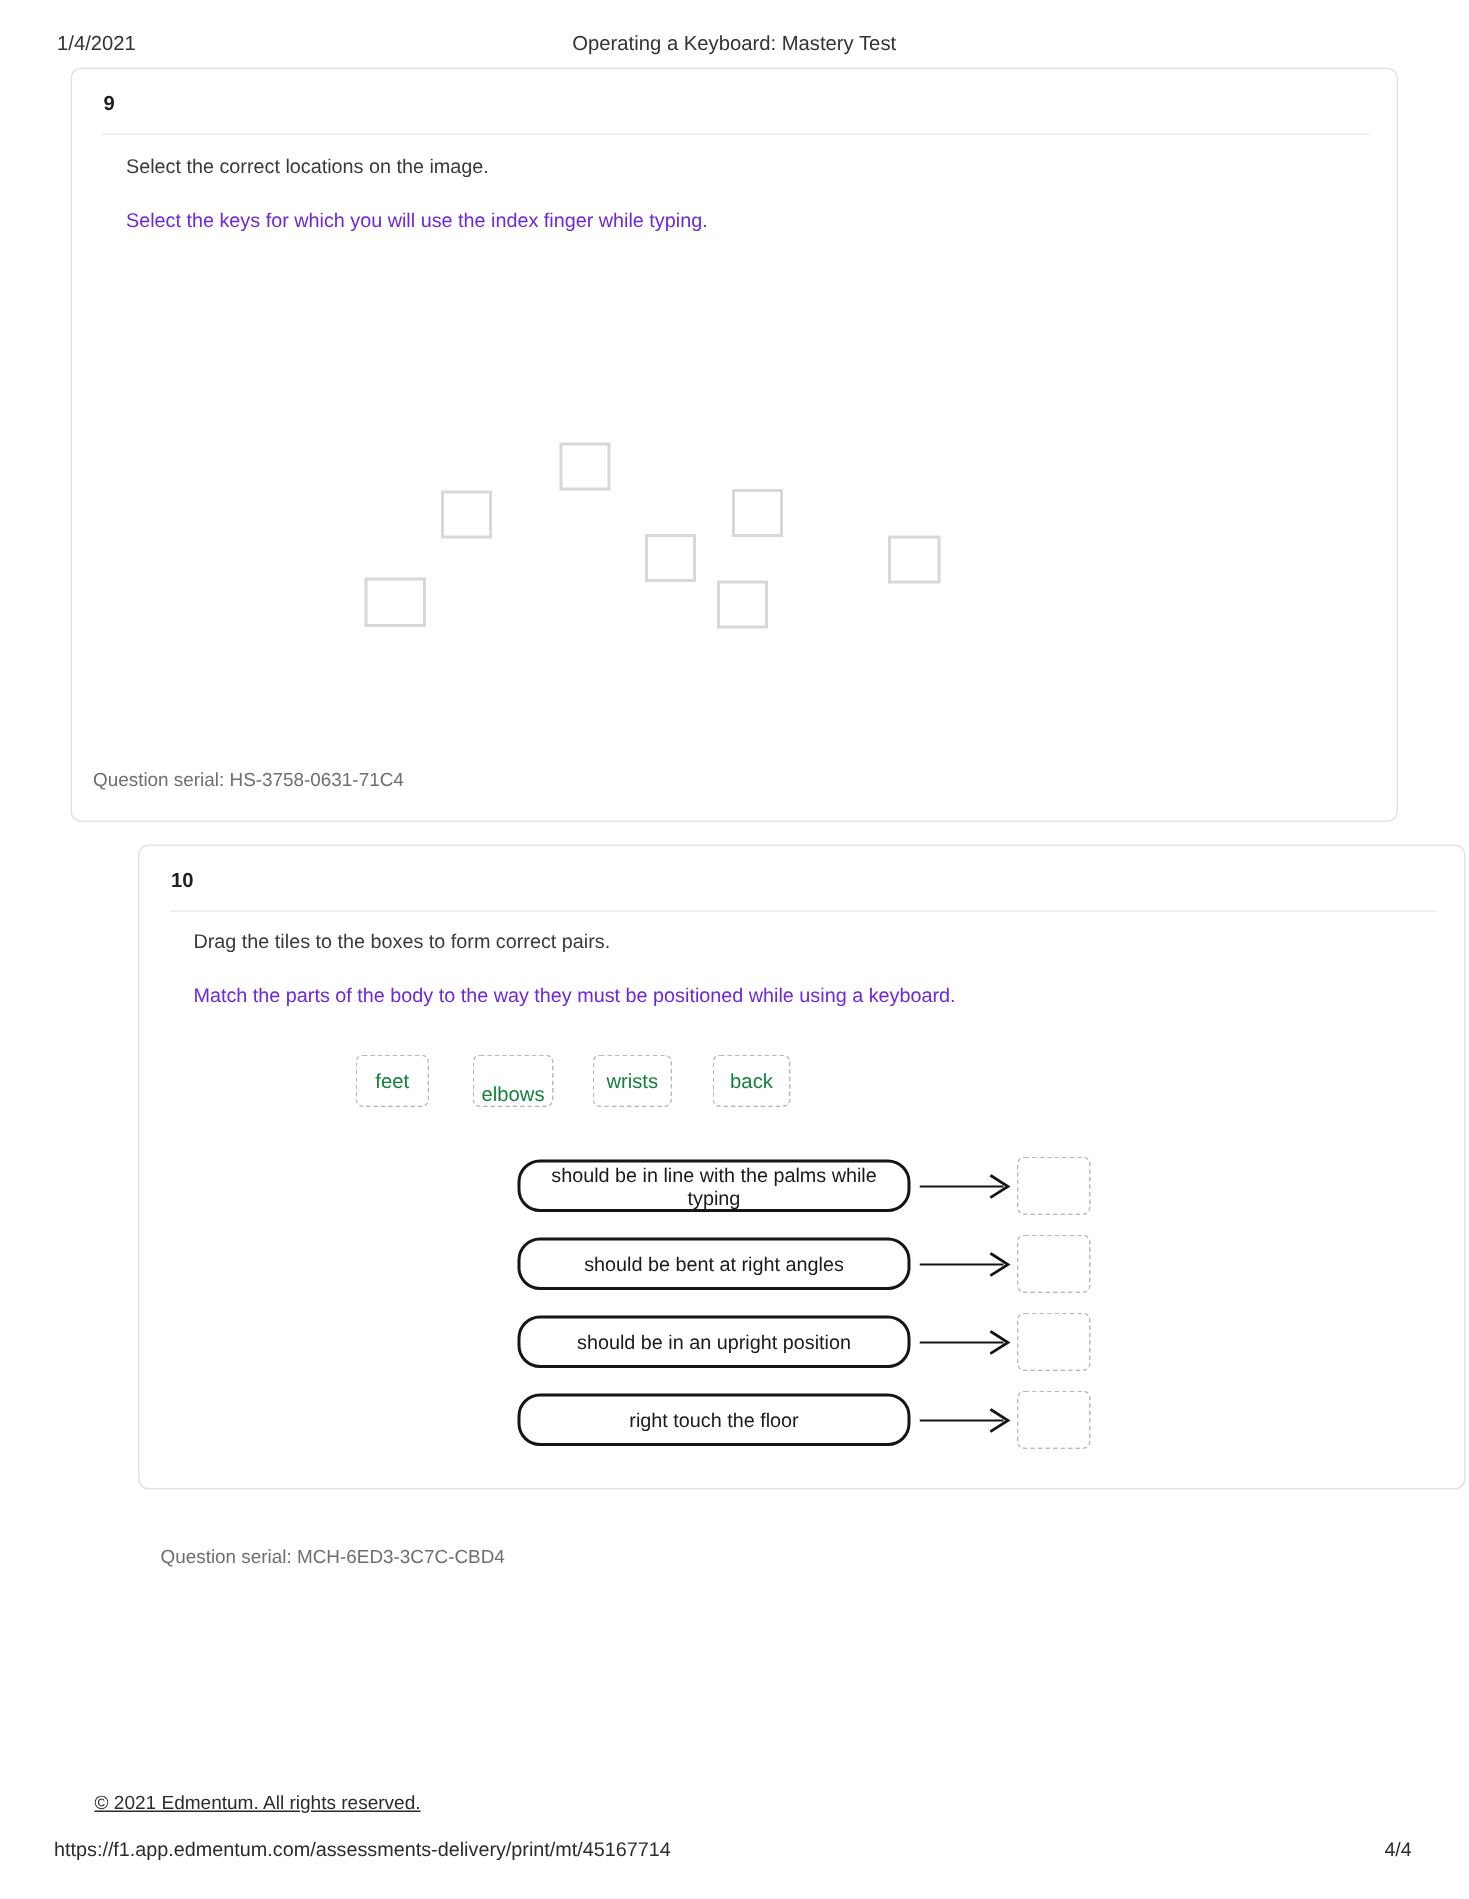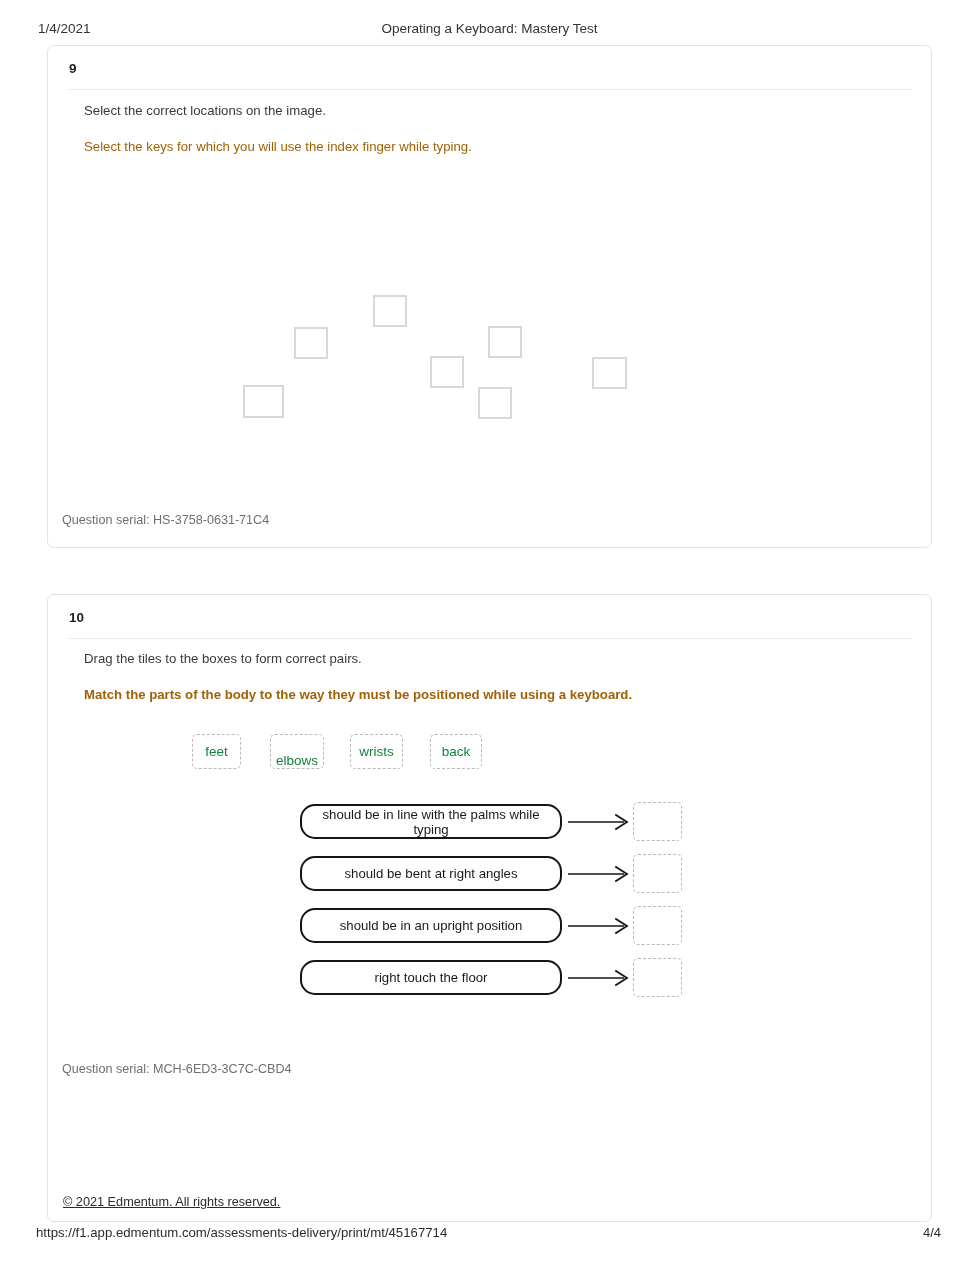--- a/index.html
+++ b/index.html
@@ -35,21 +35,21 @@
   
   .card {
     position: absolute;
     left: 47px;
     width: 885px;
     background: #fff;
     border: 1px solid #e3e3e3;
     border-radius: 7px;
   }
   #card-q9  { top: 45px;  height: 503px; }
-  #card-q10 { top: 594px; height: 628px; }
+  #card-q10 { top: 563px; height: 430px; margin-left: 45px; }
 
   .q-number {
     position: absolute;
     left: 21px; top: 15px;
     font-size: 13.5px;
     font-weight: bold;
     color: #1f1f1f;
   }
   .q-divider {
     position: absolute;
@@ -62,21 +62,21 @@
     position: absolute;
     left: 36px;
     font-size: 13.2px;
     color: #3a3a3a;
     white-space: nowrap;
   }
   .q-stem {
     position: absolute;
     left: 36px;
     font-size: 13.2px;
-    color: #a16207;
+    color: #6d28d9;
     white-space: nowrap;
   }
 
   .q-serial {
     position: absolute;
     left: 14px;
     font-size: 12.6px;
     color: #6f6f6f;
     white-space: nowrap;
   }
@@ -185,21 +185,21 @@
       <div class="hotspot" style="left: 195px; top: 179px; width: 41px; height: 33px;"></div>
     </div>
 
   <div class="q-serial" style="top:467px;">Question serial: HS-3758-0631-71C4</div>
 </div>
 
 <div class="card" id="card-q10">
   <div class="q-number">10</div>
   <div class="q-divider"></div>
   <div class="q-directions" style="top:56px;">Drag the tiles to the boxes to form correct pairs.</div>
-  <div class="q-stem" style="top:92px;font-weight:bold;">Match the parts of the body to the way they must be positioned while using a keyboard.</div>
+  <div class="q-stem" style="top:92px;">Match the parts of the body to the way they must be positioned while using a keyboard.</div>
 
   <div id="tile-bank">
       <div class="tile" style="left: 144px; top: 139px; width: 49px;">
         <span>feet</span>
       </div>
       <div class="tile" style="left: 222px; top: 139px; width: 54px; align-items: flex-end;">
         <span>elbows</span>
       </div>
       <div class="tile" style="left: 302px; top: 139px; width: 53px;">
         <span>wrists</span>

